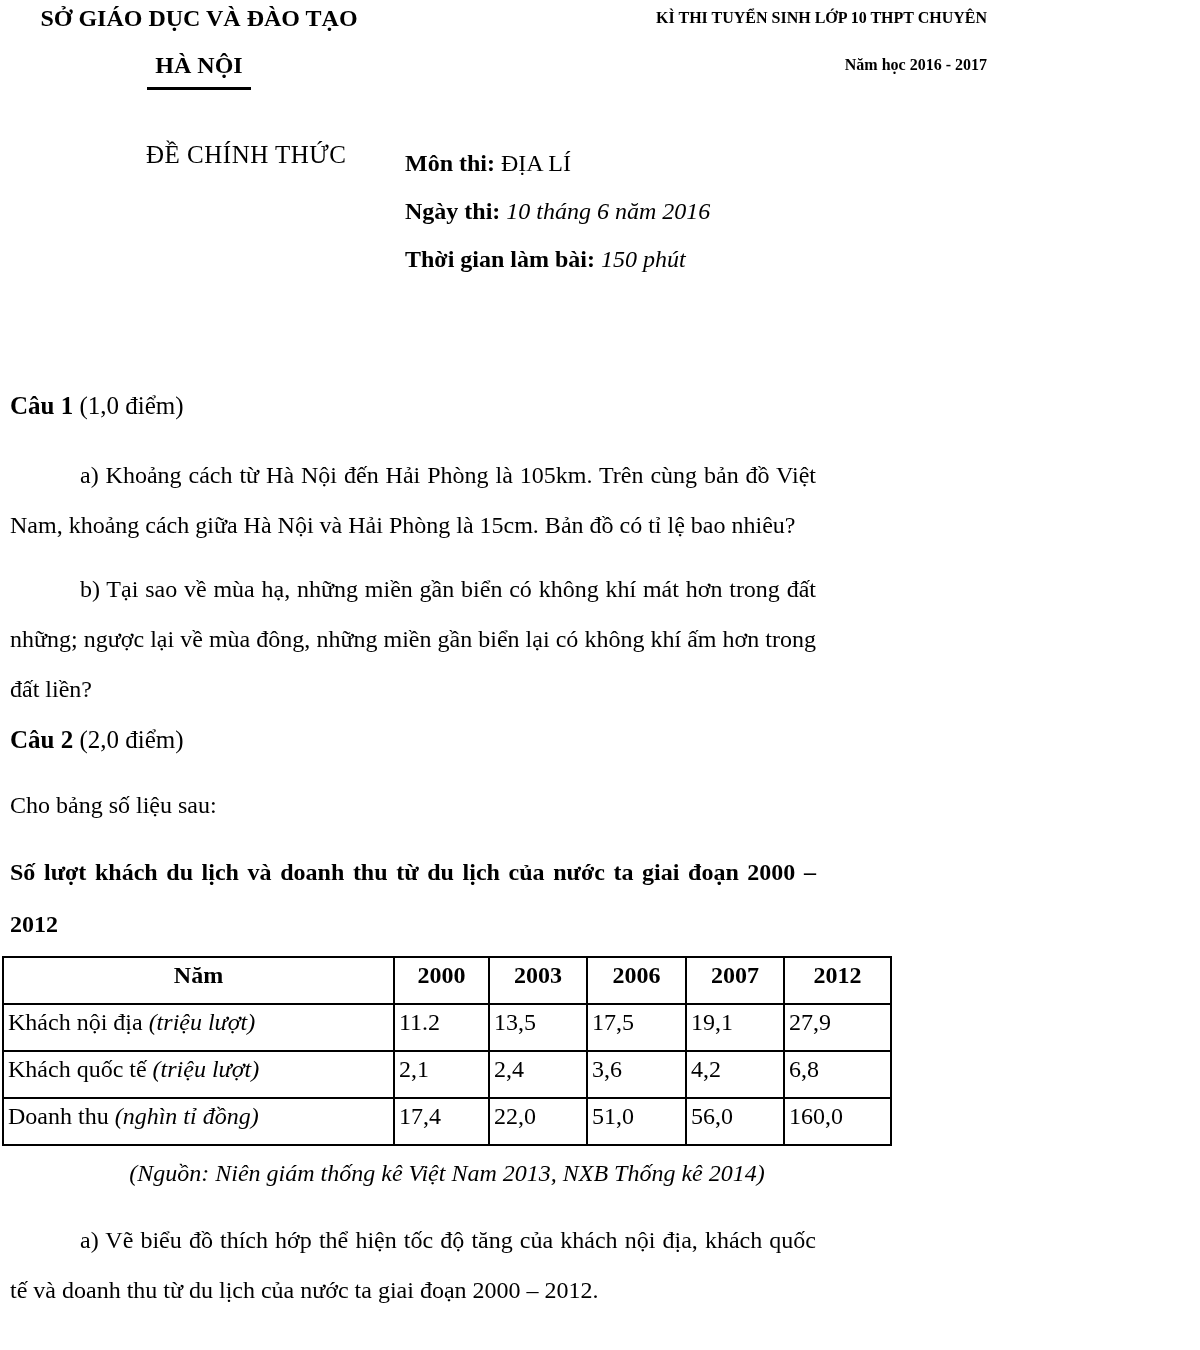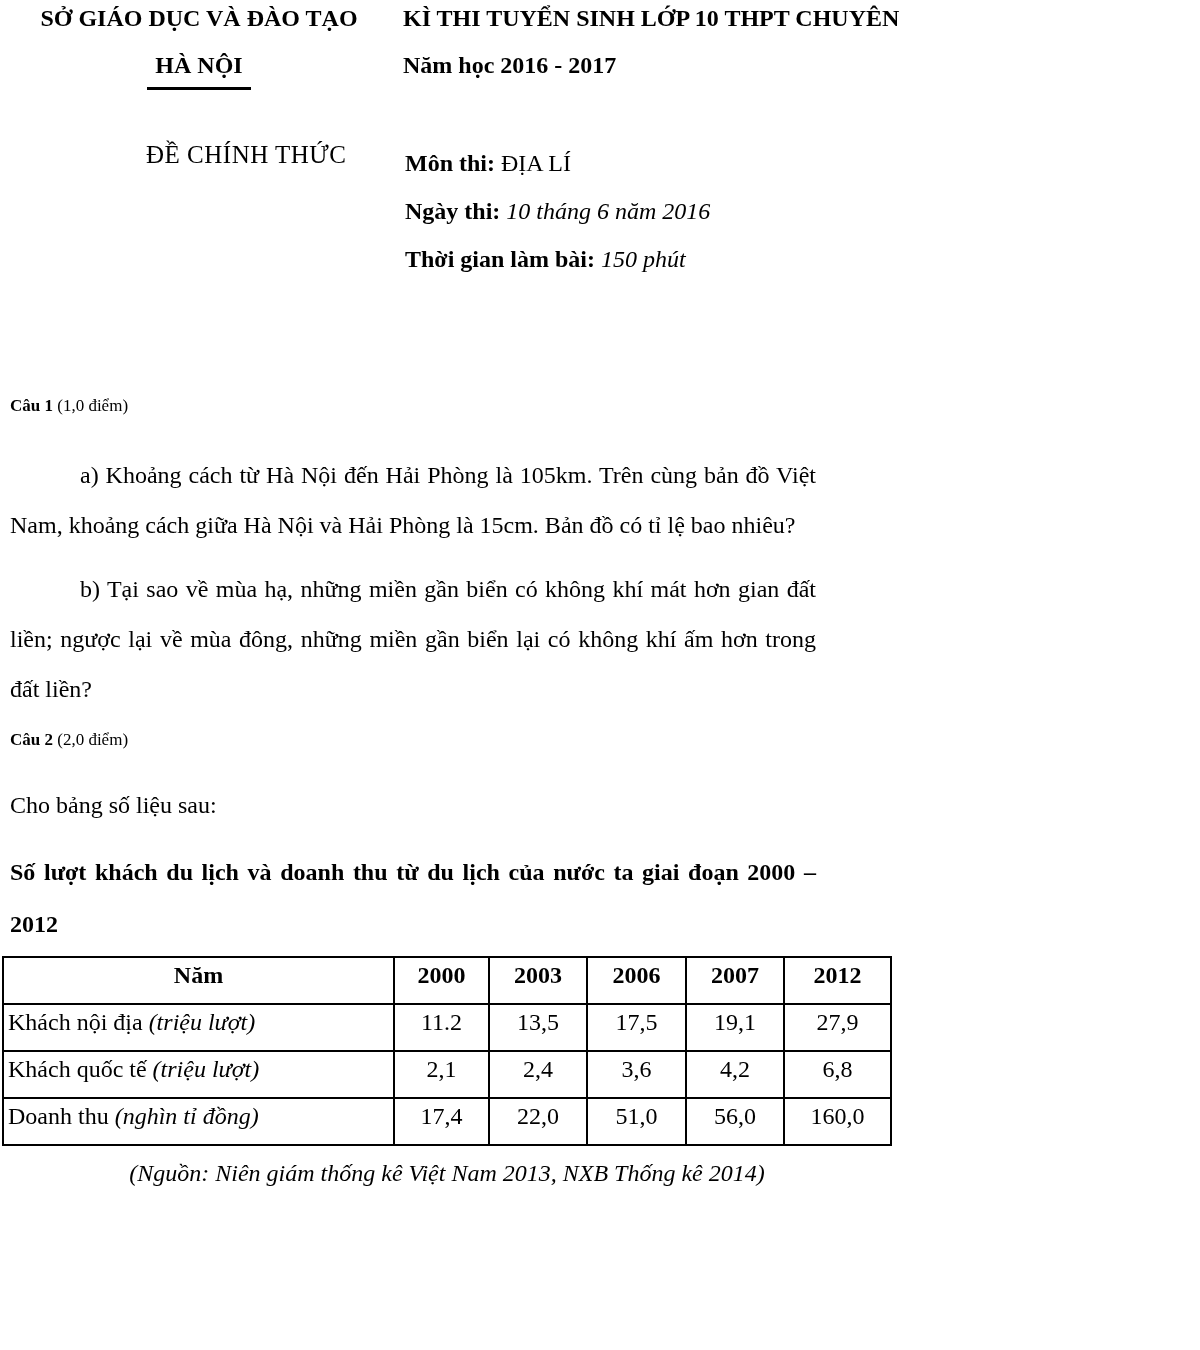--- a/index.html
+++ b/index.html
@@ -17,37 +17,37 @@
     text-align:center; font-weight:bold; font-size:24px; line-height:30px;
   }
   .org-city-wrap { margin-top:17px; }
   .org-city {
     display:inline-block;
     border-bottom:3px solid #000;
     padding:0 8px 7px 8px;
   }
   .exam-block {
     position:absolute; left:403px; top:3px; width:584px;
-    text-align:left; font-weight:bold; font-size:24px; line-height:30px;
+    text-align:right; font-weight:bold; font-size:16px; line-height:30px;
   }
   .exam-year { margin-top:17px; }
 
   
   .official-label {
     position:absolute; left:146px; top:141px;
     font-size:25px; letter-spacing:0.5px;
   }
   .info-block { position:absolute; left:405px; top:139px; line-height:48px; font-size:24px;font-family:Liberation Serif, serif; }
   .info-line .lbl { font-weight:bold; }
   .ital { font-style:italic; }
 
   
   .content { position:absolute; left:10px; top:386px; width:806px; }
 
-  .q-heading { font-size:17px; line-height:40px; margin:0 0 24px 0; }
+  .q-heading { font-size:25px; line-height:40px; margin:0 0 24px 0; }
   .q-heading .qb { font-weight:bold; }
 
   .para {
     text-align:justify; text-indent:70px;
     line-height:50px; margin:0 0 14px 0;
   }
   .para.last-b { margin-bottom:6px; }
 
   .intro-line { line-height:42px; margin:0 0 20px 0; }
 
@@ -68,21 +68,21 @@
     height:41px;
     font-size:24px;
     overflow:hidden;
     white-space:nowrap;
   }
   th.c-label { width:381px; }
   col.c-y1 { width:95px; } col.c-y2 { width:98px; } col.c-y3 { width:99px; }
   col.c-y4 { width:98px; } col.c-y5 { width:107px; }
   table.data th { font-weight:bold; text-align:center; }
   td.rowlabel { text-align:left; padding-left:10px; font-weight:normal; }
-  td.val { text-align:center; }
+  td.val { text-align:left; }
 
   .source-line {
     width:890px; margin-left:-8px; margin-top:9px;
     text-align:center; font-style:italic; line-height:36px;
   }
 
   .final-para { margin-top:22px; }
 </style>
 </head>
 <body>
@@ -117,21 +117,21 @@
       <span class="ital">150 phút</span>
     </div>
   </div>
 
   <div class="content">
 
     <p class="q-heading"><span class="qb">Câu 1</span><span> (1,0 điểm)</span></p>
 
     <p class="para">a) Khoảng cách từ Hà Nội đến Hải Phòng là 105km. Trên cùng bản đồ Việt Nam, khoảng cách giữa Hà Nội và Hải Phòng là 15cm. Bản đồ có tỉ lệ bao nhiêu?</p>
 
-    <p class="para last-b">b) Tại sao về mùa hạ, những miền gần biển có không khí mát hơn gian đất liền; ngược lại về mùa đông, những miền gần biển lại có không khí ấm hơn trong đất liền?</p>
+    <p class="para last-b">b) Tại sao về mùa hạ, những miền gần biển có không khí mát hơn trong đất những; ngược lại về mùa đông, những miền gần biển lại có không khí ấm hơn trong đất liền?</p>
 
     <p class="q-heading" style=""><span class="qb">Câu 2</span><span> (2,0 điểm)</span></p>
 
     <p class="intro-line">Cho bảng số liệu sau:</p>
 
     <p class="table-title">Số lượt khách du lịch và doanh thu từ du lịch của nước ta giai đoạn 2000 – 2012</p>
 
     <table class="data">
       <colgroup>
         <col class="c-label">
@@ -174,15 +174,16 @@
           <td class="val">22,0</td>
           <td class="val">51,0</td>
           <td class="val">56,0</td>
           <td class="val">160,0</td>
         </tr>
       </tbody>
     </table>
 
     <p class="source-line">(Nguồn: Niên giám thống kê Việt Nam 2013, NXB Thống kê 2014)</p>
 
+    <p class="para final-para">a) Vẽ biểu đồ thích hớp thể hiện tốc độ tăng của khách nội địa, khách quốc tế và doanh thu từ du lịch của nước ta giai đoạn 2000 – 2012.</p>
 
   </div>
 </div>
 
 </body></html>

